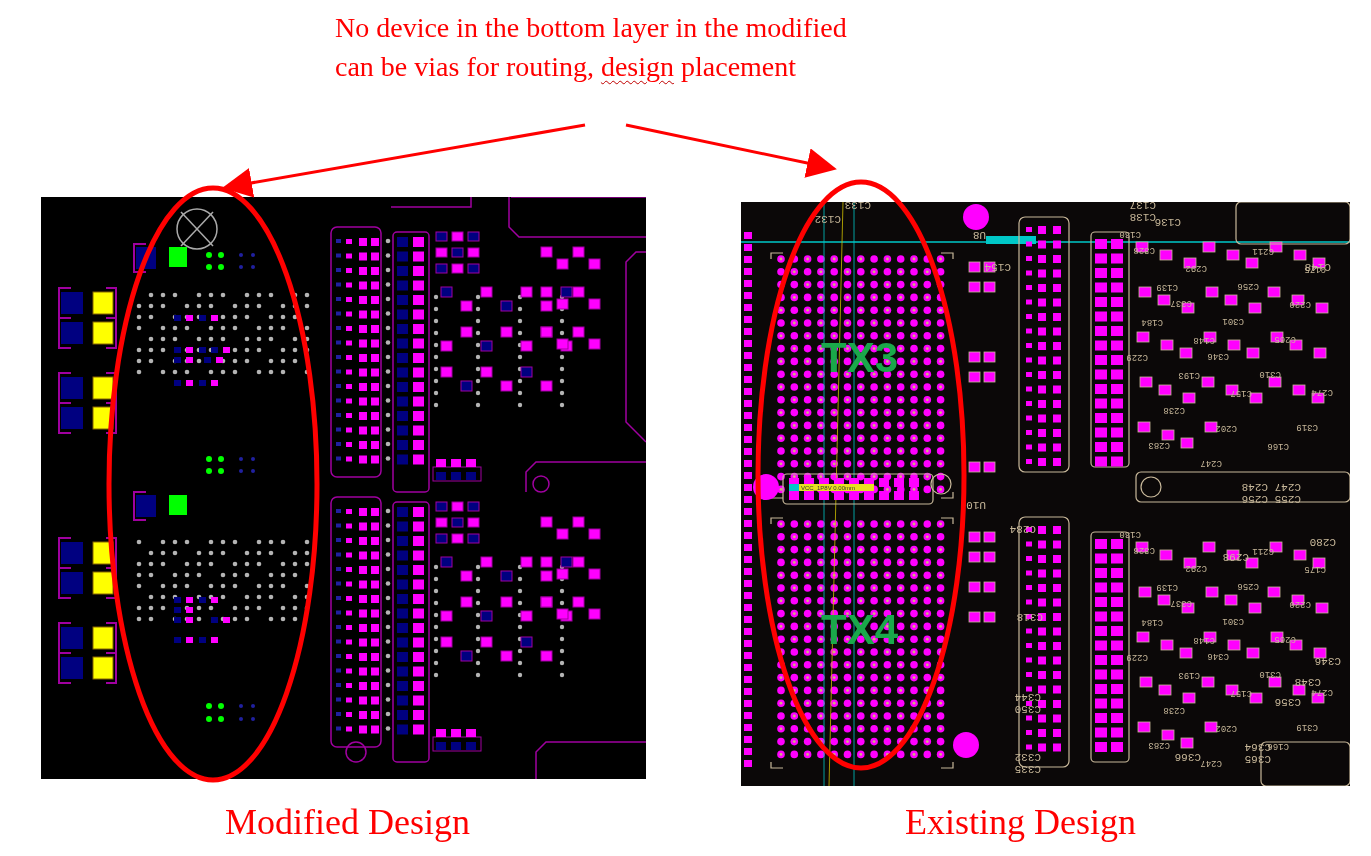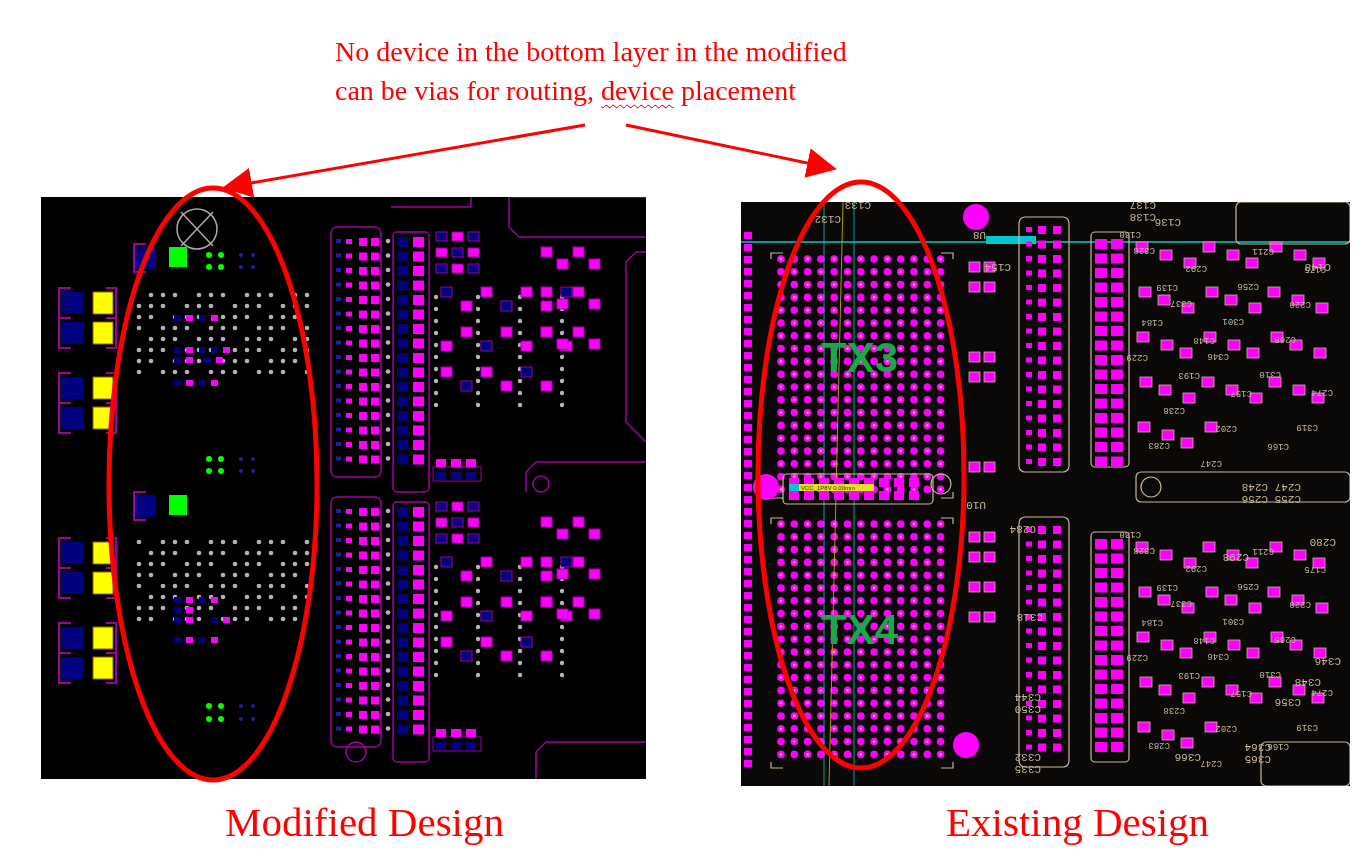--- a/index.html
+++ b/index.html
@@ -1,31 +1,31 @@
 <!DOCTYPE html>
 <html><head>
 <meta charset="utf-8">
 <style>
   html, body { margin:0; padding:0; background:#ffffff; }
   body { width:1371px; height:856px; position:relative; overflow:hidden; font-family:"Liberation Serif", "DejaVu Serif", serif; }
-  .annotation { position:absolute; left:335px; top:8px; width:640px; color:#ff0000; font-size:28px; line-height:39px;margin-top:24px; }
+  .annotation { position:absolute; left:335px; top:8px; width:640px; color:#ff0000; font-size:28px; line-height:39px; }
   .annotation .squiggle { text-decoration: underline wavy #c00000; text-decoration-thickness:1px; text-underline-offset:4px; }
-  .caption { position:absolute; color:#ff0000; font-size:41px; line-height:40px;text-align:center; }
+  .caption { position:absolute; color:#ff0000; font-size:36px; line-height:40px;text-align:center; }
   .panel { position:absolute; overflow:hidden; }
   #left-panel { left:41px; top:197px; width:605px; height:582px; background:#000; }
   #right-panel { left:741px; top:202px; width:609px; height:584px; background:#0b0808; }
   svg { display:block; }
   .overlay { position:absolute; left:0; top:0; width:1371px; height:856px; pointer-events:none; }
 </style>
 </head>
 <body>
 
 <div class="annotation">
   <div>No device in the bottom layer in the modified</div>
-  <div><span>can be vias for routing, </span><span class="squiggle">device</span><span> placement</span></div>
+  <div><span>can be vias for routing, </span><span class="squiggle">design</span><span> placement</span></div>
 </div>
 
 <div class="panel" id="left-panel">
   <svg id="left-svg" width="605" height="582" viewBox="0 0 605 582">
       <rect x="20" y="95" width="22" height="22" fill="#000080"></rect>
       <path d="M30 91 h-12 v30 h12" stroke="#a000a0" stroke-width="2" fill="none"></path>
       <rect x="52" y="95" width="20" height="22" fill="#ffff00" stroke="#886600"></rect>
       <path d="M65 91 h10 v30 h-10" stroke="#a000a0" stroke-width="2" fill="none"></path>
       <rect x="20" y="125" width="22" height="22" fill="#000080"></rect>
       <path d="M30 121 h-12 v30 h12" stroke="#a000a0" stroke-width="2" fill="none"></path>
@@ -1878,21 +1878,21 @@
       <text x="375" y="8" font-size="11" fill="#c8b89a" font-family="Liberation Mono, monospace" transform="scale(-1,-1) translate(-790,-8)">C137</text>
       <text x="375" y="20" font-size="11" fill="#c8b89a" font-family="Liberation Mono, monospace" transform="scale(-1,-1) translate(-790,-32)">C138</text>
       <text x="550" y="70" font-size="11" fill="#c8b89a" font-family="Liberation Mono, monospace" transform="scale(-1,-1) translate(-1140,-132)">C148</text>
       <text x="60" y="288" font-size="6" fill="#333" font-family="Liberation Sans, sans-serif">VCC_1P8V 0.00mm</text>
       <text id="tx3-label" x="80" y="170" font-family="Liberation Sans, sans-serif" font-weight="bold" font-size="42" fill="#1aa84a">TX3</text>
       <text id="tx4-label" x="80" y="442" font-family="Liberation Sans, sans-serif" font-weight="bold" font-size="42" fill="#1aa84a">TX4</text>
     </svg>
 </div>
 
 <div class="caption" style="left:225px; top:802px;">Modified Design</div>
-<div class="caption" style="left:946px; top:802px;">Existing Design</div>
+<div class="caption" style="left:905px; top:802px;">Existing Design</div>
 
 <svg class="overlay" width="1371" height="856" viewBox="0 0 1371 856">
   <defs>
     <marker id="arrowhead" markerWidth="10" markerHeight="10" refX="8" refY="5" orient="auto" markerUnits="strokeWidth">
       <path d="M0,0 L10,5 L0,10 z" fill="#ff0000"></path>
     </marker>
   </defs>
   <ellipse cx="213" cy="484" rx="104" ry="296" fill="none" stroke="#ff0000" stroke-width="5"></ellipse>
   <ellipse cx="861" cy="475" rx="103" ry="293" fill="none" stroke="#ff0000" stroke-width="5"></ellipse>
   <line x1="585" y1="125" x2="228" y2="187" stroke="#ff0000" stroke-width="3" marker-end="url(#arrowhead)"></line>

